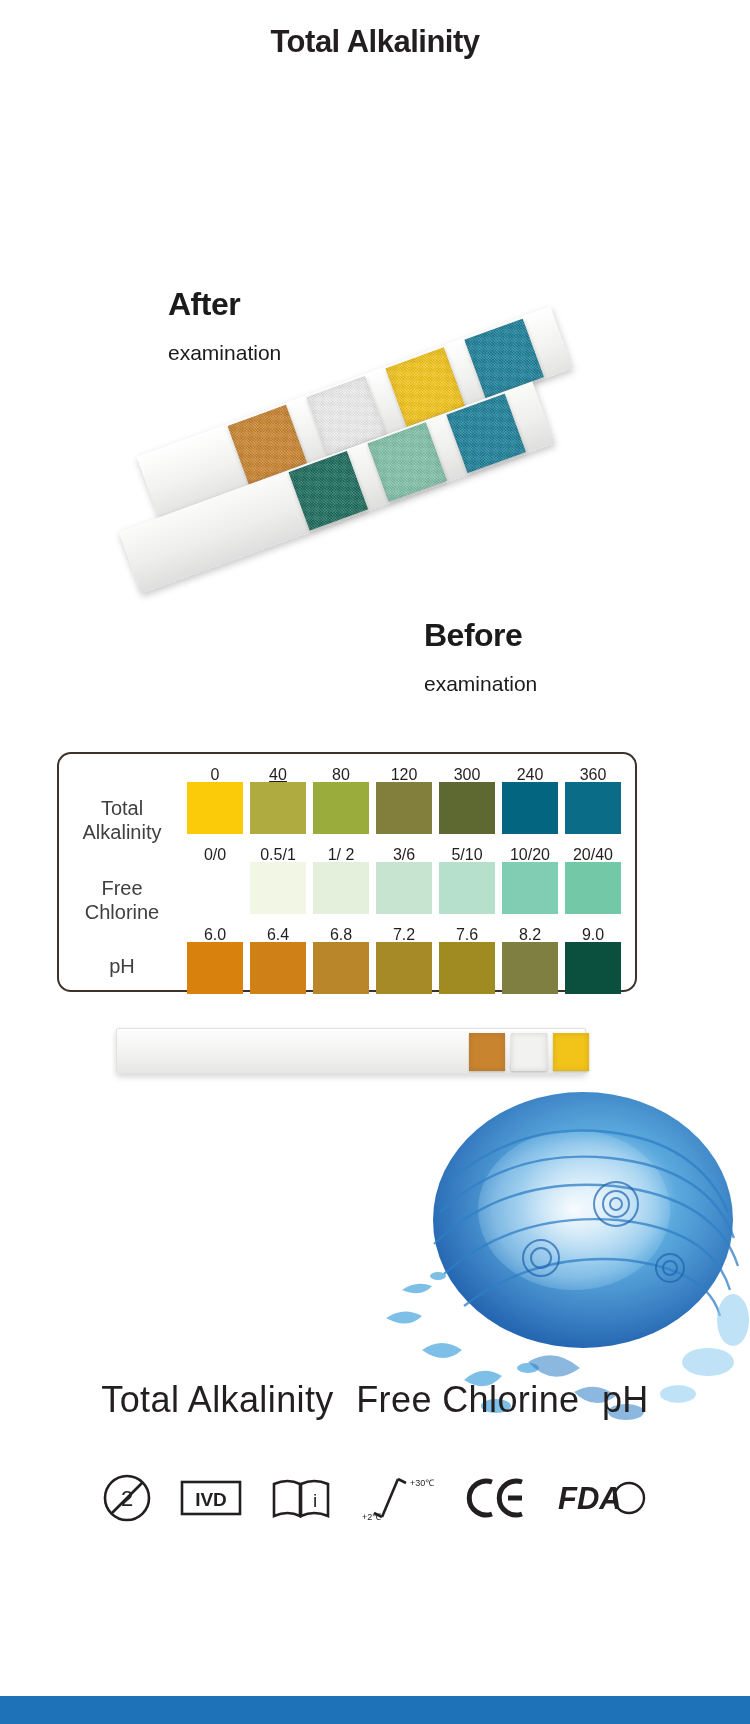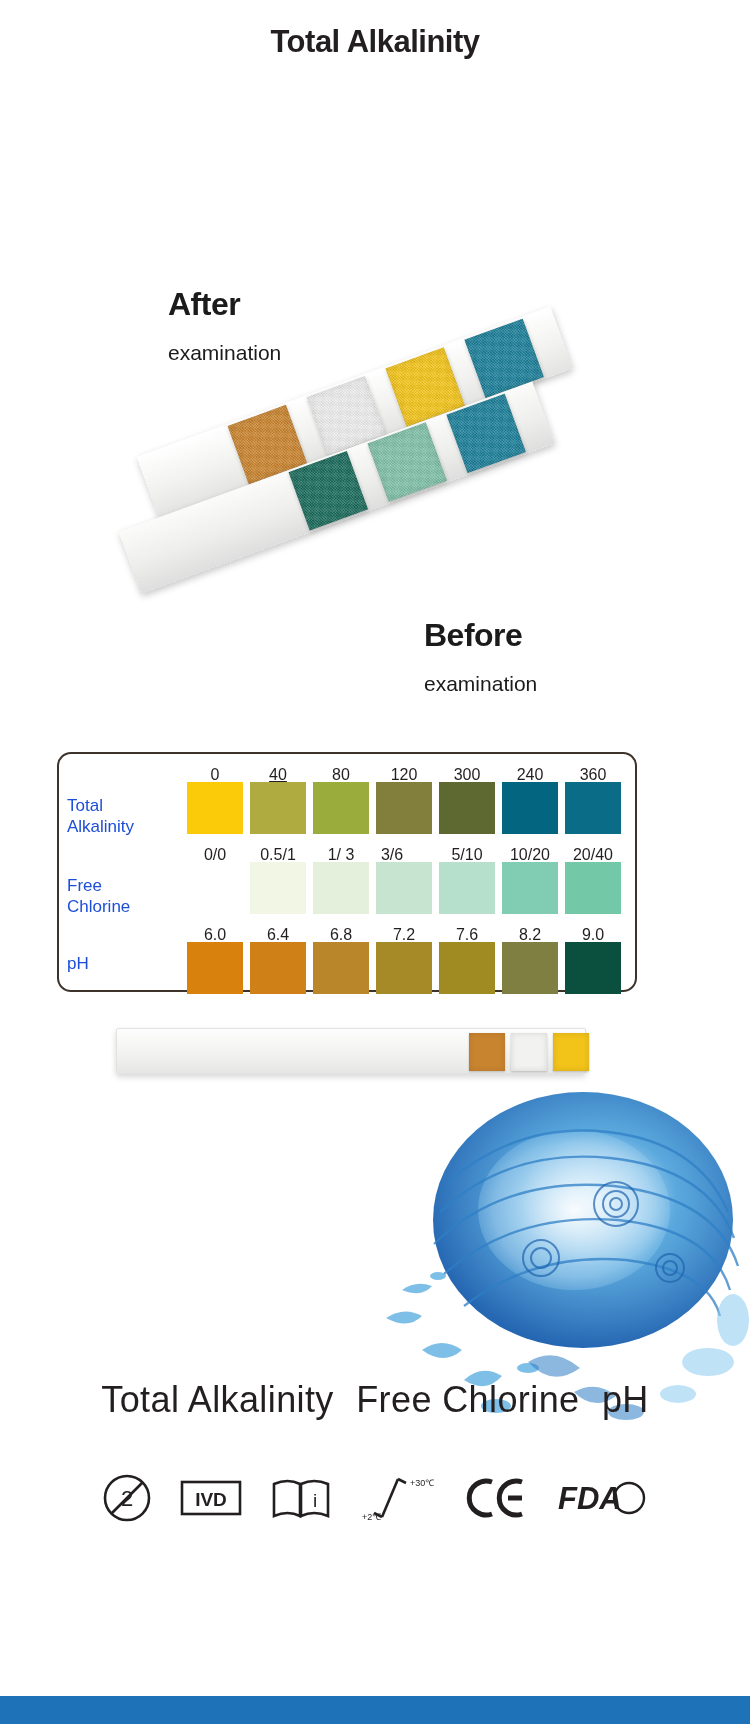--- a/index.html
+++ b/index.html
@@ -56,22 +56,22 @@
     opacity:0.85;
   }
 
   
   .chart-box {
     position:absolute; left:57px; top:752px; width:580px; height:240px;
     border:2.5px solid #3d332b; border-radius:14px; background:#ffffff;
   }
   .chart-grid { position:absolute; left:0; top:0; width:100%; height:100%; }
   .row-label {
-    position:absolute; width:110px; text-align:left;
-    font-size:17px; line-height:1.22; color:#1d4ed8;
+    position:absolute; width:110px; text-align:center;
+    font-size:20px; line-height:1.22; color:#404040;
   }
   .val-label {
     position:absolute; width:70px; text-align:center;
     font-size:16px; color:#231f20;
   }
   .sw { position:absolute; width:56px; height:52px; }
 
   
   .hstrip {
     position:absolute; left:116px; top:1028px; width:470px; height:46px;
@@ -156,23 +156,23 @@
       <div class="val-label" style="left: 499px; top: 12px;">360</div>
       <div class="sw" style="left: 506px; top: 28px; background: rgb(10, 108, 135);"></div>
       <div class="row-label" style="left: 8px; top: 122px;">
         <div>Free</div>
         <div>Chlorine</div>
       </div>
       <div class="val-label" style="left: 121px; top: 92px;">0/0</div>
       <div class="sw" style="left: 128px; top: 108px; background: rgb(255, 255, 255);"></div>
       <div class="val-label" style="left: 184px; top: 92px;">0.5/1</div>
       <div class="sw" style="left: 191px; top: 108px; background: rgb(241, 247, 228);"></div>
-      <div class="val-label" style="left: 247px; top: 92px;">1/ 3</div>
+      <div class="val-label" style="left: 247px; top: 92px;">1/ 2</div>
       <div class="sw" style="left: 254px; top: 108px; background: rgb(228, 240, 220);"></div>
-      <div class="val-label" style="left: 298px; top: 92px;">3/6</div>
+      <div class="val-label" style="left: 310px; top: 92px;">3/6</div>
       <div class="sw" style="left: 317px; top: 108px; background: rgb(198, 228, 207);"></div>
       <div class="val-label" style="left: 373px; top: 92px;">5/10</div>
       <div class="sw" style="left: 380px; top: 108px; background: rgb(183, 224, 204);"></div>
       <div class="val-label" style="left: 436px; top: 92px;">10/20</div>
       <div class="sw" style="left: 443px; top: 108px; background: rgb(129, 205, 179);"></div>
       <div class="val-label" style="left: 499px; top: 92px;">20/40</div>
       <div class="sw" style="left: 506px; top: 108px; background: rgb(114, 200, 167);"></div>
       <div class="row-label" style="left: 8px; top: 200px;">
         <div>pH</div>
       </div>

